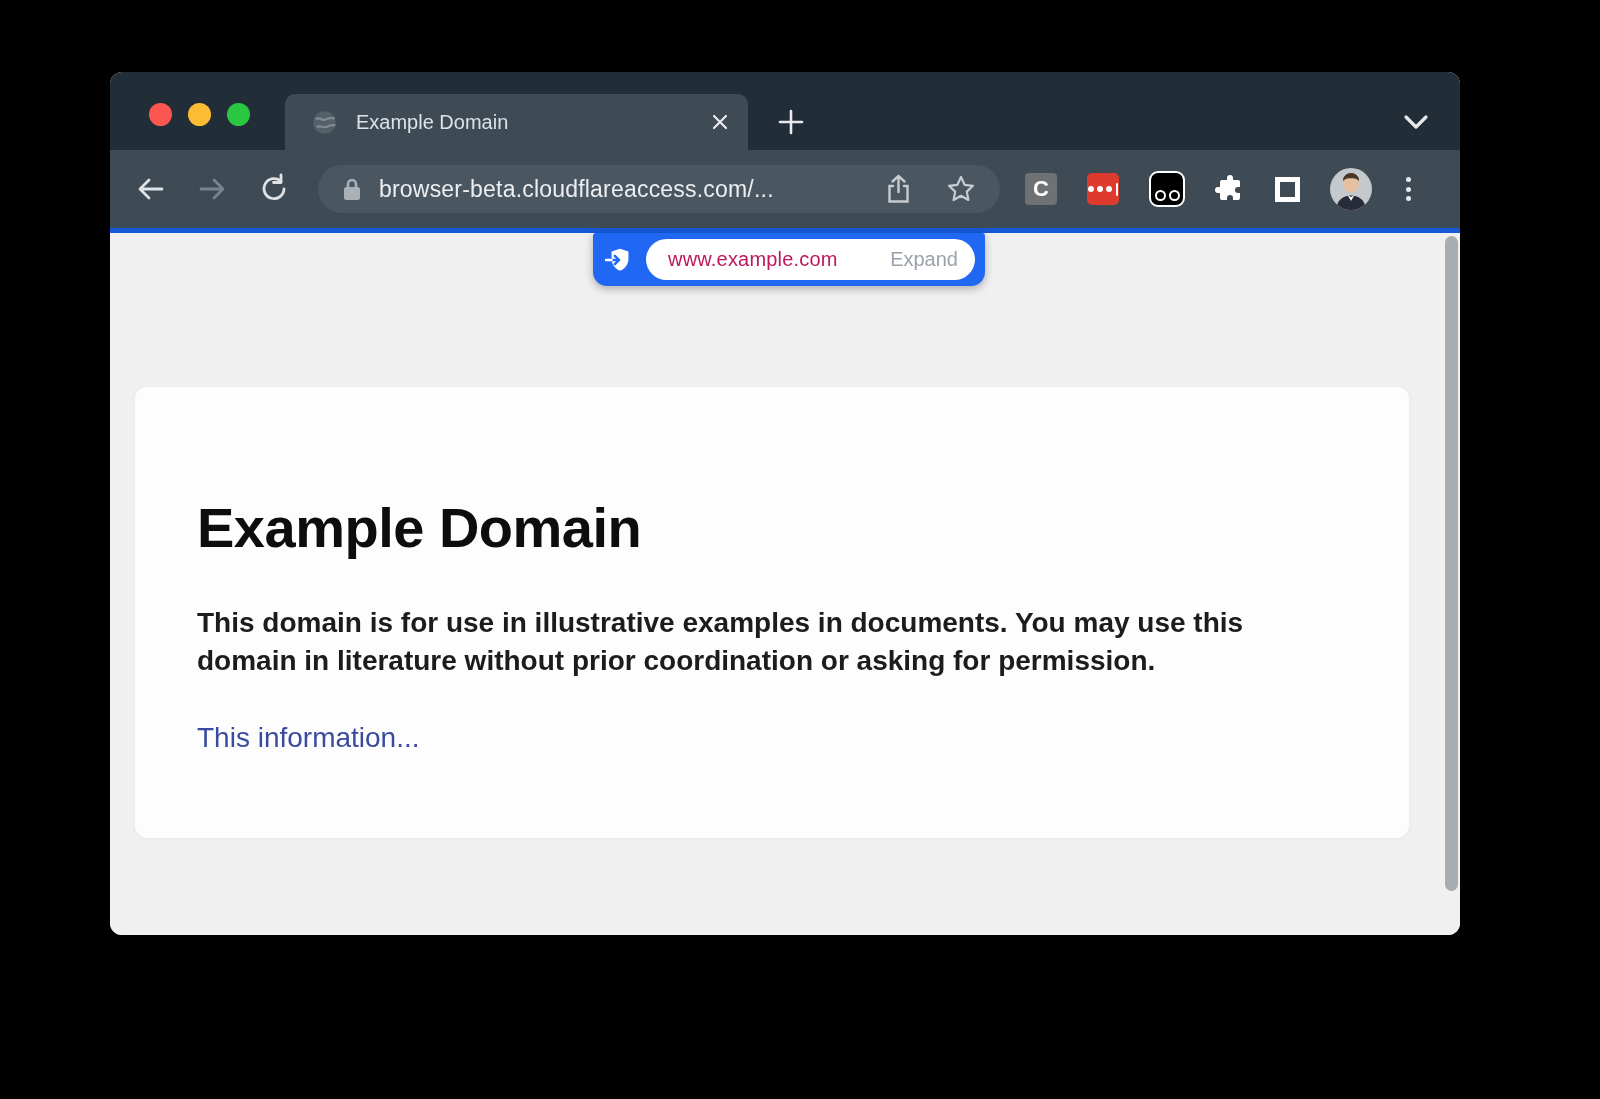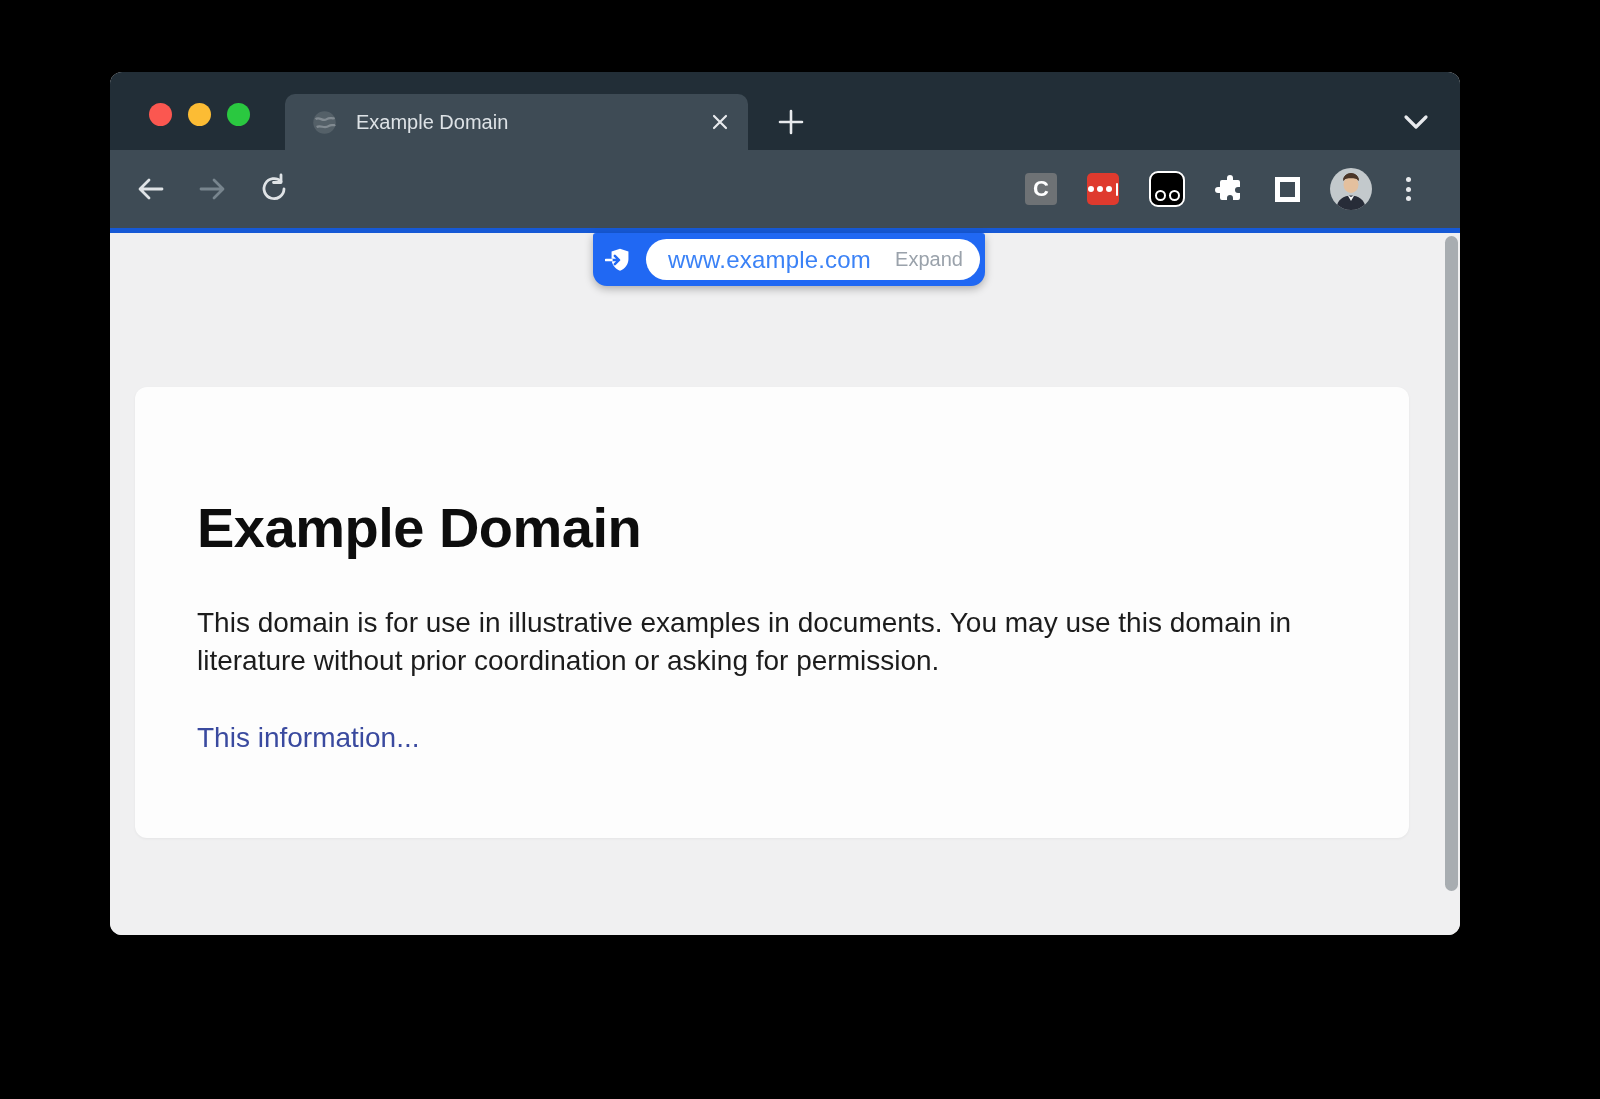--- a/index.html
+++ b/index.html
@@ -73,30 +73,30 @@
     position:absolute; left:483px; top:0; width:392px; height:53px;
     border-radius:3px 3px 14px 14px;
     display:flex; align-items:center; padding-left:12px;
     box-shadow:0 3px 8px rgba(0,0,0,.28);
   }
   .shield-icon { width:30px; height:30px; flex:0 0 auto; }
   .isolation-capsule {
     margin-left:11px; height:41px; background:#fff; border-radius:21px;
     display:flex; align-items:center; padding:0 17px 0 22px; flex:1; margin-right:10px;
   }
-  .isolation-domain { font-size:24px; color:#3b82f6; flex:1; letter-spacing:.2px; }
+  .isolation-domain { font-size:20px; color:#be185d; flex:1; letter-spacing:.2px; }
   .isolation-expand { font-size:20px; color:#9aa2ab; margin-left:24px; }
 
   .card {
     position:absolute; left:25px; top:154px; width:1274px; height:451px;
     background:#fdfdfd; border-radius:12px; box-shadow:0 1px 3px rgba(0,0,0,.05);
     padding:108px 80px 0 62px;
   }
   .card h1 { font-size:56px; font-weight:700; color:#0d0d0d; letter-spacing:-.5px; }
-  .card p { margin-top:44px; font-size:28px; line-height:38px; color:#1c1c1c; max-width:1150px; }
+  .card p { margin-top:44px; font-size:28px; line-height:38px; color:#1c1c1c; max-width:1150px;font-weight:bold; }
   .card a { display:inline-block; margin-top:42px; font-size:28px; color:#3a4a9f; text-decoration:none; cursor:pointer; }
 
   .scroll-thumb {
     position:absolute; right:2px; top:3px; width:13px; height:655px;
     background:#a8adb1; border-radius:7px;
   }
 
   svg { display:block; }
 </style>
 </head>
@@ -137,20 +137,34 @@
       <path d="M28 17 H7 M15 8 L6 17 L15 26" stroke="#dfe3e6" stroke-width="2.8" fill="none" stroke-linecap="round" stroke-linejoin="round"></path>
     </svg>
     <svg class="nav-btn btn-forward" viewBox="0 0 34 34">
       <path d="M6 17 H27 M19 8 L28 17 L19 26" stroke="#78858e" stroke-width="2.8" fill="none" stroke-linecap="round" stroke-linejoin="round"></path>
     </svg>
     <svg class="nav-btn btn-reload" viewBox="0 0 34 34">
       <path d="M27 17 A10 10 0 1 1 24 9.5" stroke="#dfe3e6" stroke-width="2.8" fill="none" stroke-linecap="round"></path>
       <path d="M24 3 V10.5 H16.5" stroke="#dfe3e6" stroke-width="2.8" fill="none" stroke-linecap="round" stroke-linejoin="round"></path>
     </svg>
 
+    <div class="omnibox">
+      <svg class="lock-icon" viewBox="0 0 20 24">
+        <rect x="2" y="10" width="16" height="13" rx="2.5" fill="#a9b1b7"></rect>
+        <path d="M6 10 V7 a4 4 0 0 1 8 0 V10" stroke="#a9b1b7" stroke-width="2.6" fill="none"></path>
+      </svg>
+      <span class="url-text">browser-beta.cloudflareaccess.com/...</span>
+      <svg class="share-icon" viewBox="0 0 27 30">
+        <path d="M13.5 2 V18 M7.5 7.5 L13.5 2 L19.5 7.5" stroke="#c6ccd0" stroke-width="2.4" fill="none" stroke-linecap="round" stroke-linejoin="round"></path>
+        <path d="M8 12 H4.5 V27.5 H22.5 V12 H19" stroke="#c6ccd0" stroke-width="2.4" fill="none" stroke-linecap="round"></path>
+      </svg>
+      <svg class="star-icon" viewBox="0 0 30 30">
+        <path d="M15 3 L18.6 10.8 L27 11.8 L20.8 17.6 L22.4 26 L15 21.8 L7.6 26 L9.2 17.6 L3 11.8 L11.4 10.8 Z" stroke="#c6ccd0" stroke-width="2.2" fill="none" stroke-linejoin="round"></path>
+      </svg>
+    </div>
 
     <div class="ext-area">
       <div class="ext-c">C</div>
       <div class="ext-lastpass">
         <i></i>
           <i></i>
           <i></i>
           <b></b>
       </div>
       <div class="ext-squircle">

